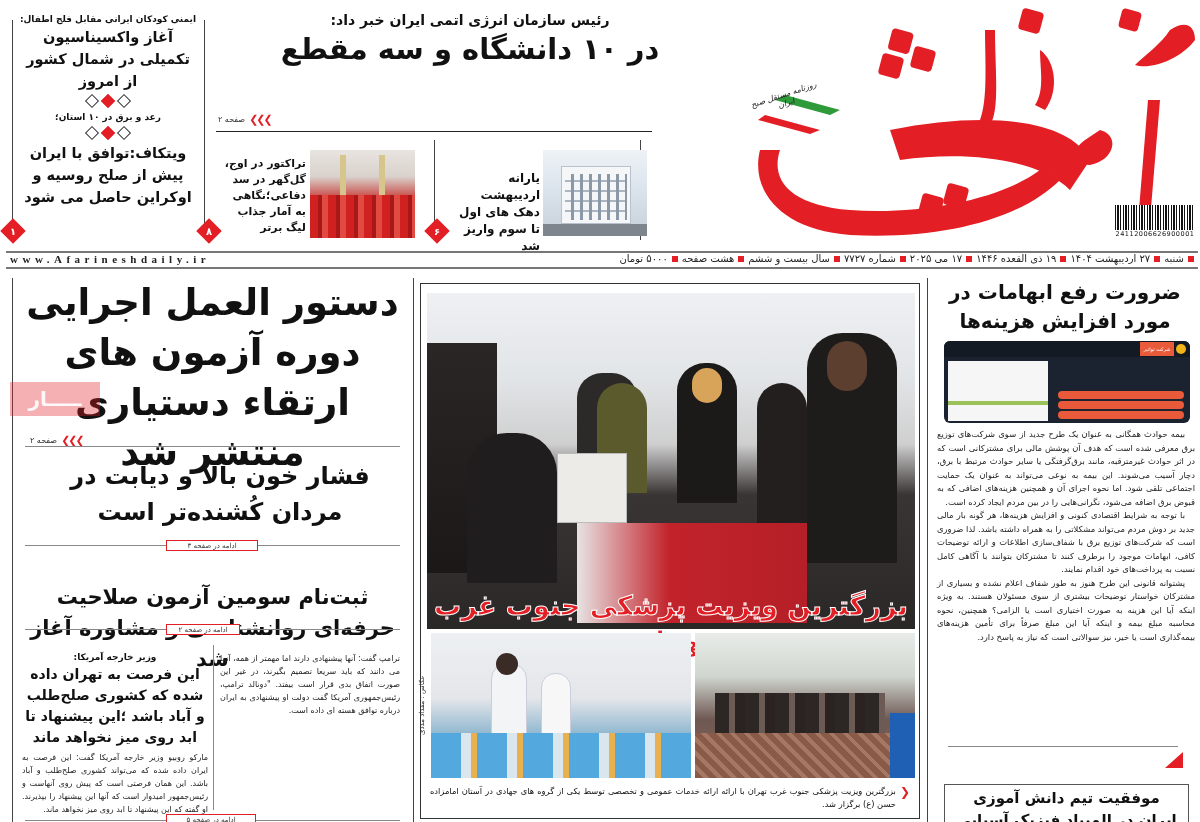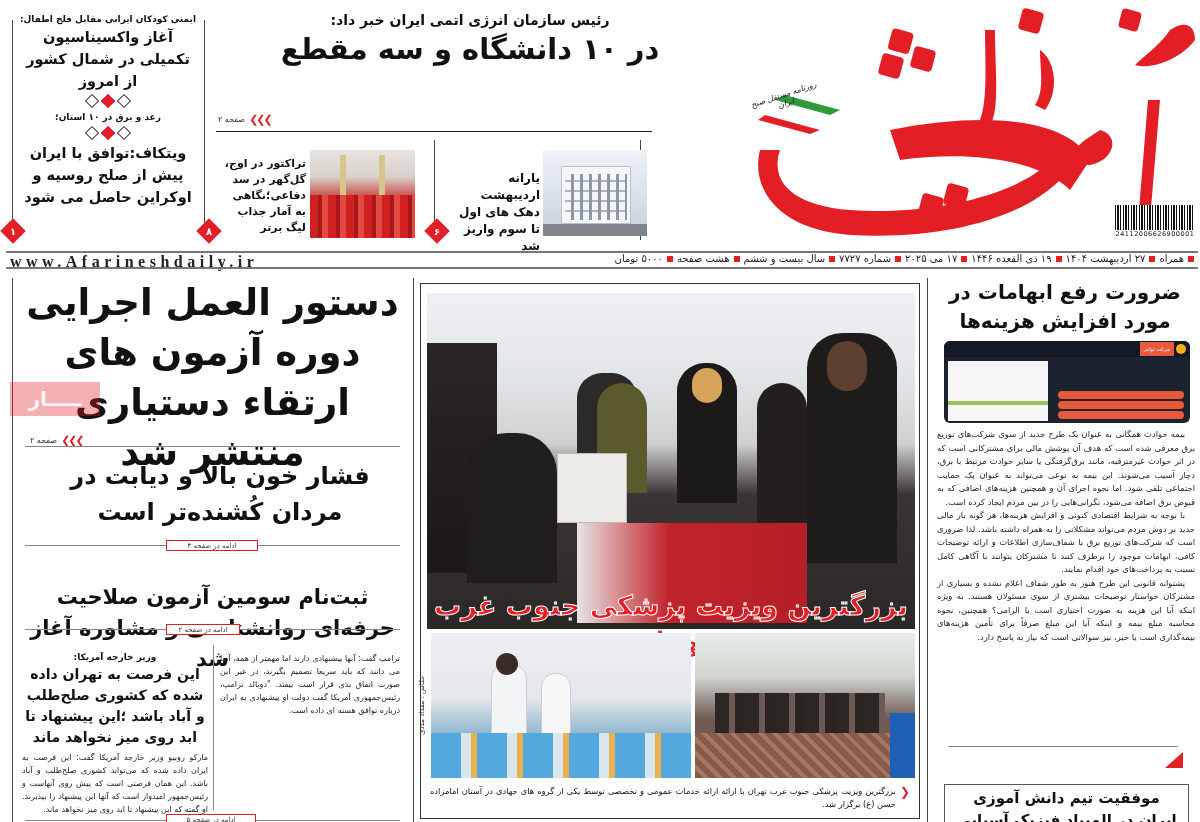--- a/index.html
+++ b/index.html
@@ -100,24 +100,24 @@
     </g>
     <path d="M45 95 L100 110 L90 115 L35 100 Z" fill="#2e9a3a"></path>
     <path d="M25 115 L80 130 L70 134 L18 120 Z" fill="#e31e24"></path>
   </svg>
   <div class="abs" style="left:10px;top:90px;width:70px;font-size:8px;font-style:italic;direction:rtl;text-align:center;color:#222;transform:rotate(-18deg)">روزنامه مستقل صبح ایران</div>
   <div class="abs" style="left:375px;top:205px;width:80px;height:25px;background:repeating-linear-gradient(90deg,#111 0 1px,#fff 1px 2px,#111 2px 4px,#fff 4px 5px,#111 5px 6px,#fff 6px 8px)"></div>
   <div class="abs" style="left:375px;top:230px;width:80px;font-size:6.5px;text-align:center;letter-spacing:0.5px">24112006626900001</div>
 </div>
 
 <div class="hline" style="left:6px;top:251px;width:1192px;height:2px;background:#777"></div>
-<div class="abs" style="left:10px;top:253px;font-family:'Liberation Serif',serif;font-weight:bold;font-size:16px;letter-spacing:4.5px;color:#222">www.Afarineshdaily.ir</div>
+<div class="abs" style="left:10px;top:253px;font-family:'Liberation Serif',serif;font-weight:bold;font-size:11px;letter-spacing:4.5px;color:#222">www.Afarineshdaily.ir</div>
 <div class="abs" style="right:6px;top:253px;direction:rtl;font-size:10px;display:flex;align-items:center;gap:4px;color:#222">
   <span style="width:6px;height:6px;background:#e31e24;display:inline-block"></span>
-  <span>همراه</span>
+  <span>شنبه</span>
   <span style="width:6px;height:6px;background:#e31e24;display:inline-block"></span>
   <span>۲۷ اردیبهشت ۱۴۰۴</span>
   <span style="width:6px;height:6px;background:#e31e24;display:inline-block"></span>
   <span>۱۹ ذی القعده ۱۴۴۶</span>
   <span style="width:6px;height:6px;background:#e31e24;display:inline-block"></span>
   <span>۱۷ می ۲۰۲۵</span>
   <span style="width:6px;height:6px;background:#e31e24;display:inline-block"></span>
   <span>شماره ۷۷۲۷</span>
   <span style="width:6px;height:6px;background:#e31e24;display:inline-block"></span>
   <span>سال بیست و ششم</span>

